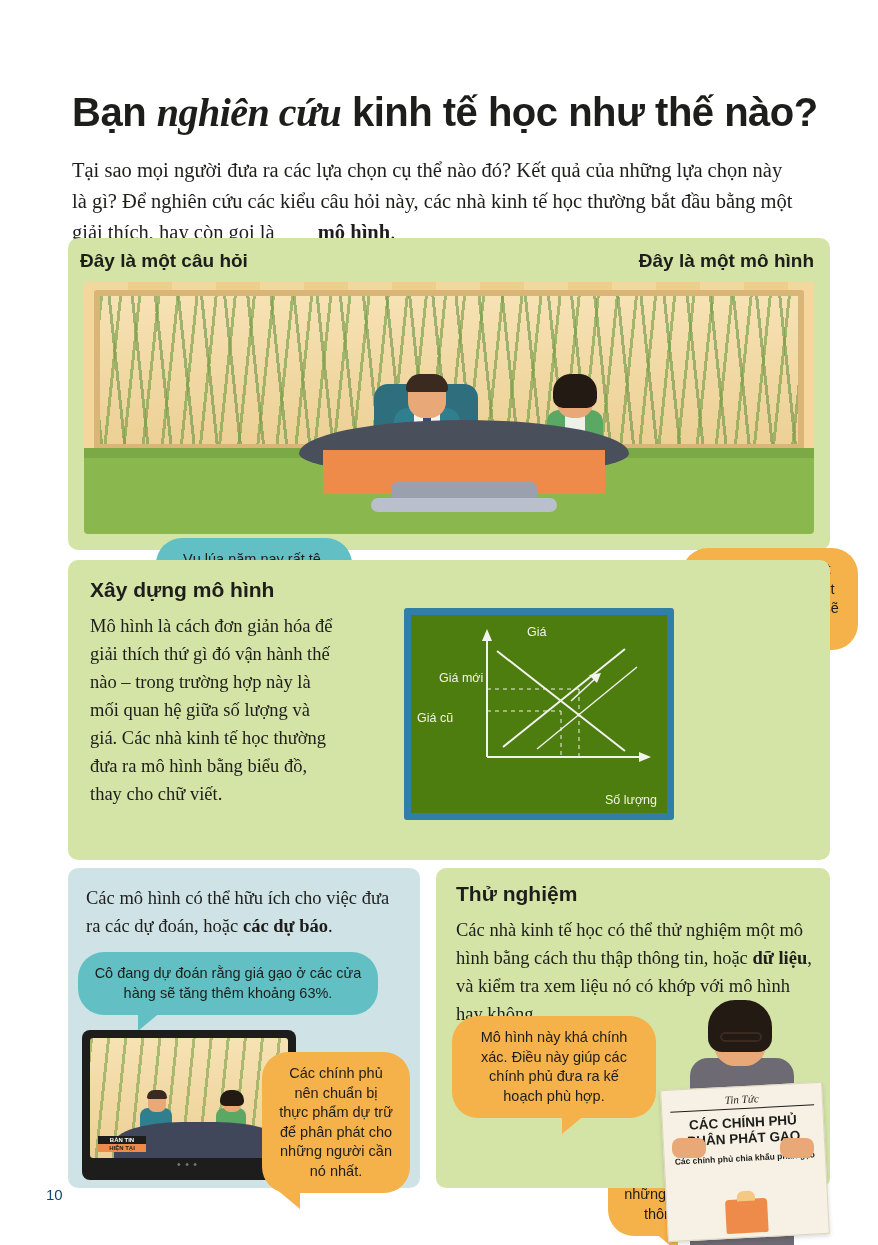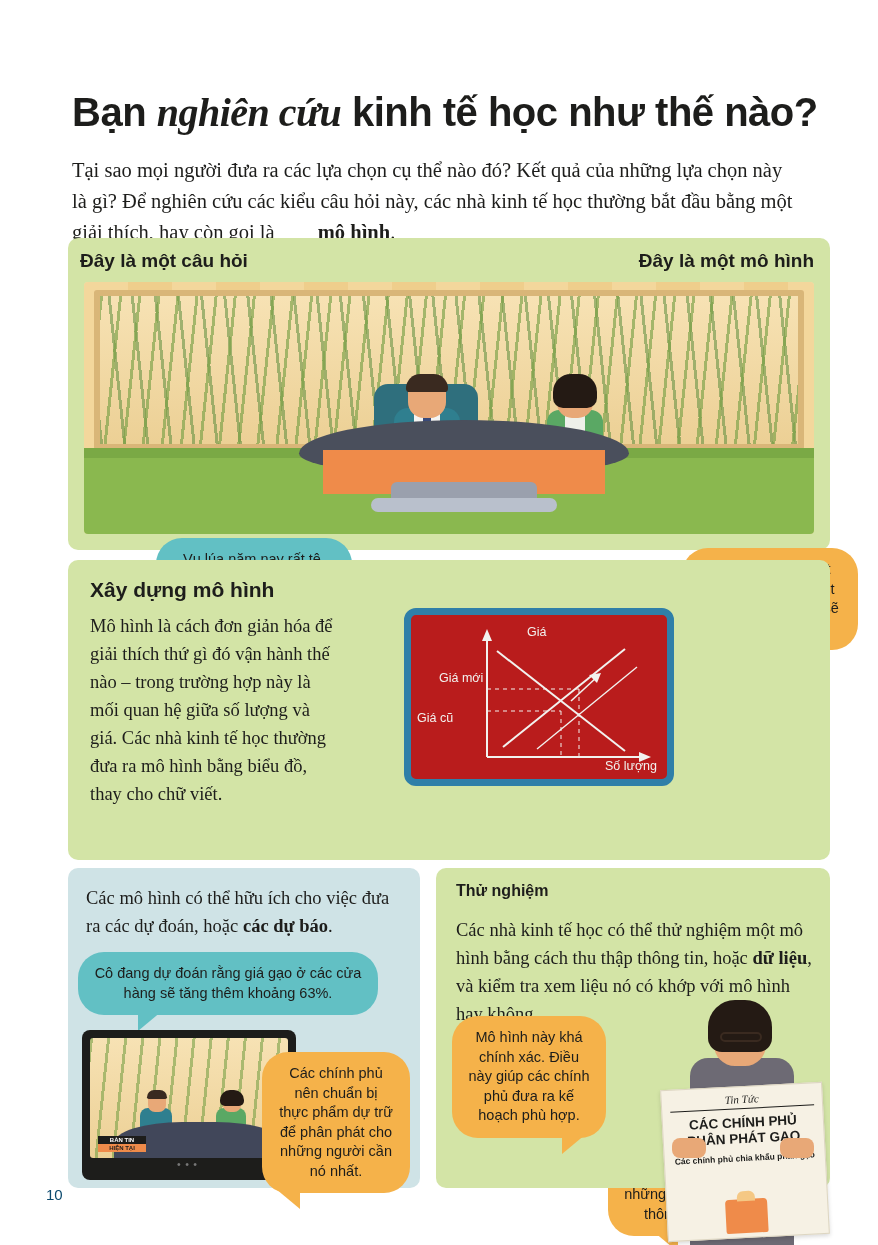--- a/index.html
+++ b/index.html
@@ -100,22 +100,22 @@
   .newslogo { position:absolute; left:90px; top:452px; width:142px; }
   .newslogo .l1 { background:#1d1d1b; color:#fff; font-family:"Liberation Sans", sans-serif; font-weight:700; font-size:20px; padding:6px 0; text-align:center; letter-spacing:1px; }
   .newslogo .l2 { background:#ef8b4a; color:#1d1d1b; font-family:"Liberation Sans", sans-serif; font-weight:700; font-size:20px; padding:6px 0; text-align:center; letter-spacing:1px; }
 
   
   #panel2 { left:68px; top:560px; width:762px; height:300px; }
   #p2-head { position:absolute; left:22px; top:18px; font-size:21px; }
   #p2-body { position:absolute; left:22px; top:52px; width:250px; font-size:18.5px; line-height:28px; }
 
   .chalkboard {
-    position:absolute; left:336px; top:48px; width:270px; height:178px;
-    background:#b91c1c; border:7px solid #2f7fa8; border-radius:12px;
+    position:absolute; left:336px; top:48px; width:270px; height:212px;
+    background:#4d7c0f; border:7px solid #2f7fa8; border-radius:3px;
   }
   .cb-label { position:absolute; color:#f2f2ef; font-family:"Liberation Sans", sans-serif; font-size:12.5px; }
 
   #bubble-chart { left:540px; top:574px; width:200px; }
   #bubble-chart .tail { border-top:20px solid #f5b24a; border-left:24px solid transparent; left:46px; bottom:-16px; }
 
   #teacher { position:absolute; left:600px; top:668px; width:112px; height:190px; }
   #teacher .head { position:absolute; left:30px; top:10px; width:50px; height:56px; background:#e8a877; border-radius:20px; }
   #teacher .hair { position:absolute; left:24px; top:2px; width:62px; height:50px; background:#241a14; border-radius:26px 26px 14px 14px; }
 
@@ -144,25 +144,25 @@
   .tv .logomini { position:absolute; left:8px; bottom:6px; width:48px; }
   .tv .logomini .a { background:#1d1d1b; color:#fff; font-family:"Liberation Sans", sans-serif; font-weight:700; font-size:6px; text-align:center; padding:1px 0; }
   .tv .logomini .c { background:#ef8b4a; color:#1d1d1b; font-family:"Liberation Sans", sans-serif; font-weight:700; font-size:6px; text-align:center; padding:1px 0; }
   .tv .dots { text-align:center; color:#777; font-size:12px; line-height:14px; letter-spacing:4px; }
 
   #bubble-gov { left:262px; top:1052px; width:148px; }
   #bubble-gov .tail { border-top:20px solid #f5b24a; border-left:24px solid transparent; left:14px; bottom:-16px; }
 
   
   #panel4 { left:436px; top:868px; width:394px; height:320px; background:#d3e4a6; }
-  #p4-head { position:absolute; left:20px; top:14px; font-size:16px; }
+  #p4-head { position:absolute; left:20px; top:14px; font-size:21px; }
   #p4-body { position:absolute; left:20px; top:48px; width:358px; font-size:18.5px; line-height:28px; }
   #p4-body b { font-weight:700; }
 
-  #bubble-accurate { left:452px; top:1016px; width:154px; }
+  #bubble-accurate { left:452px; top:1016px; width:204px; }
   #bubble-accurate .tail { border-top:20px solid #f5b24a; border-right:24px solid transparent; left:110px; bottom:-16px; }
 
   #reader { position:absolute; left:676px; top:1000px; width:130px; height:245px; }
   #reader .body { position:absolute; left:14px; top:58px; width:104px; height:188px; background:#6d6a74; border-radius:18px 18px 0 0; }
   #reader .head { position:absolute; left:38px; top:8px; width:52px; height:58px; background:#e8a877; border-radius:21px; }
   #reader .hair { position:absolute; left:32px; top:0; width:64px; height:52px; background:#241a14; border-radius:27px 27px 14px 14px; }
   #reader .glasses { position:absolute; left:44px; top:32px; width:42px; height:10px; border:2px solid #3a2a20; border-radius:6px; }
   #reader .hand-l { position:absolute; left:-4px; top:138px; width:34px; height:20px; background:#e8a877; border-radius:8px; z-index:3;}
   #reader .hand-r { position:absolute; left:104px; top:138px; width:34px; height:20px; background:#e8a877; border-radius:8px; z-index:3;}
 

